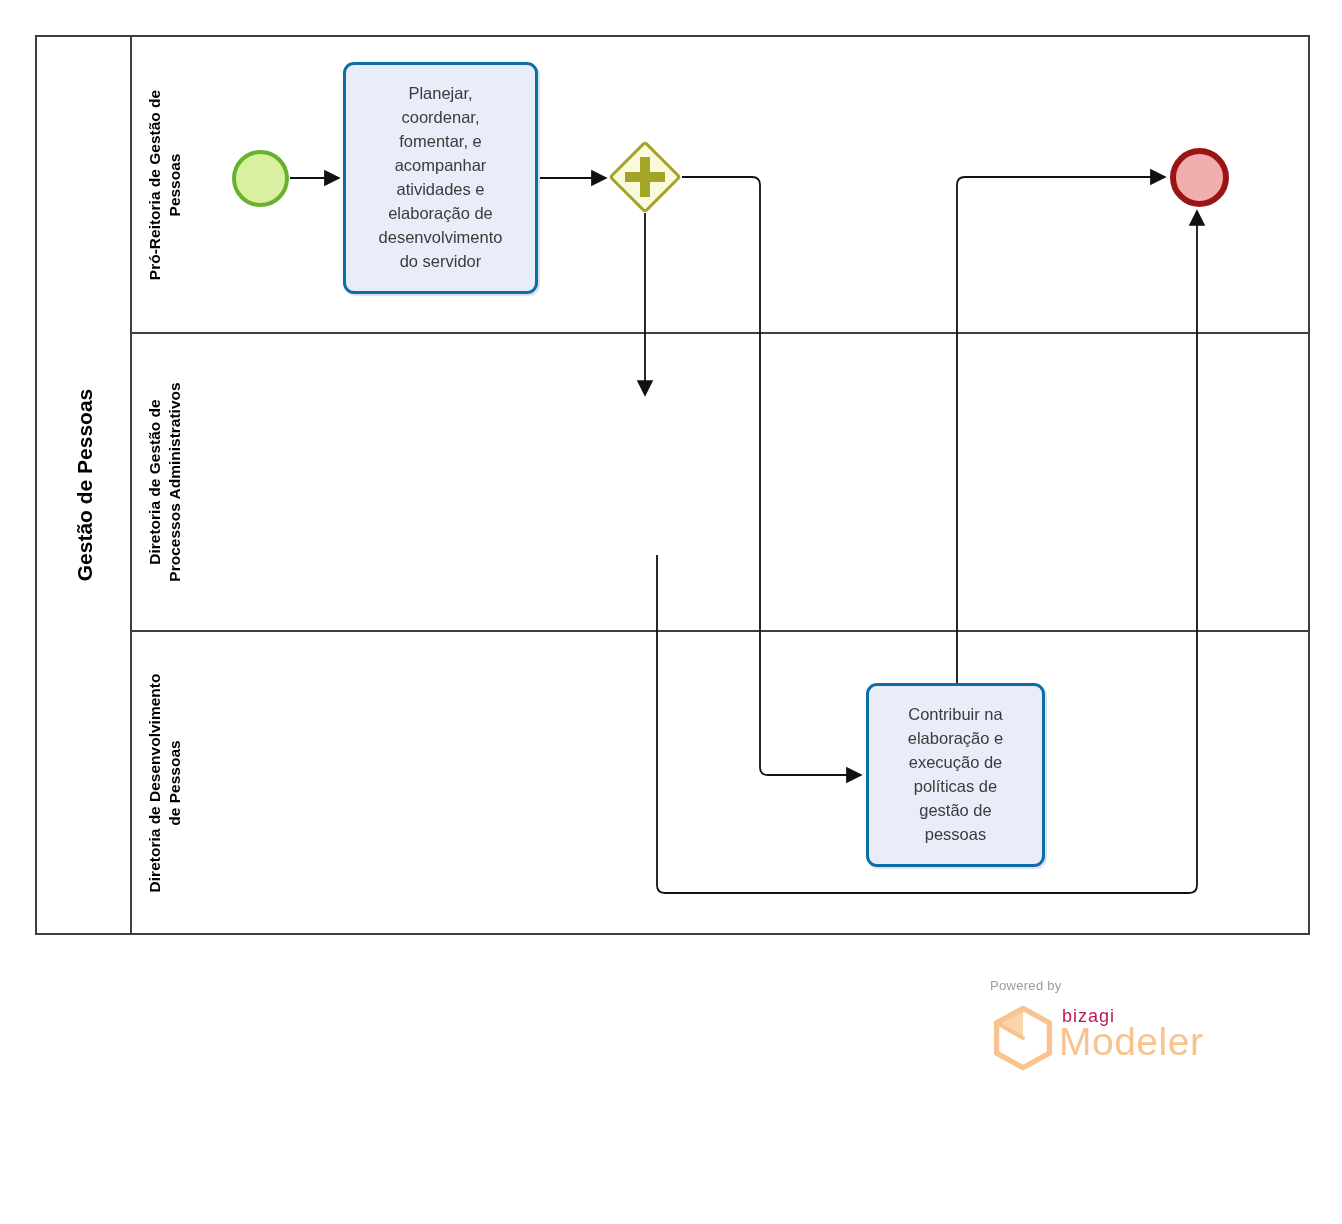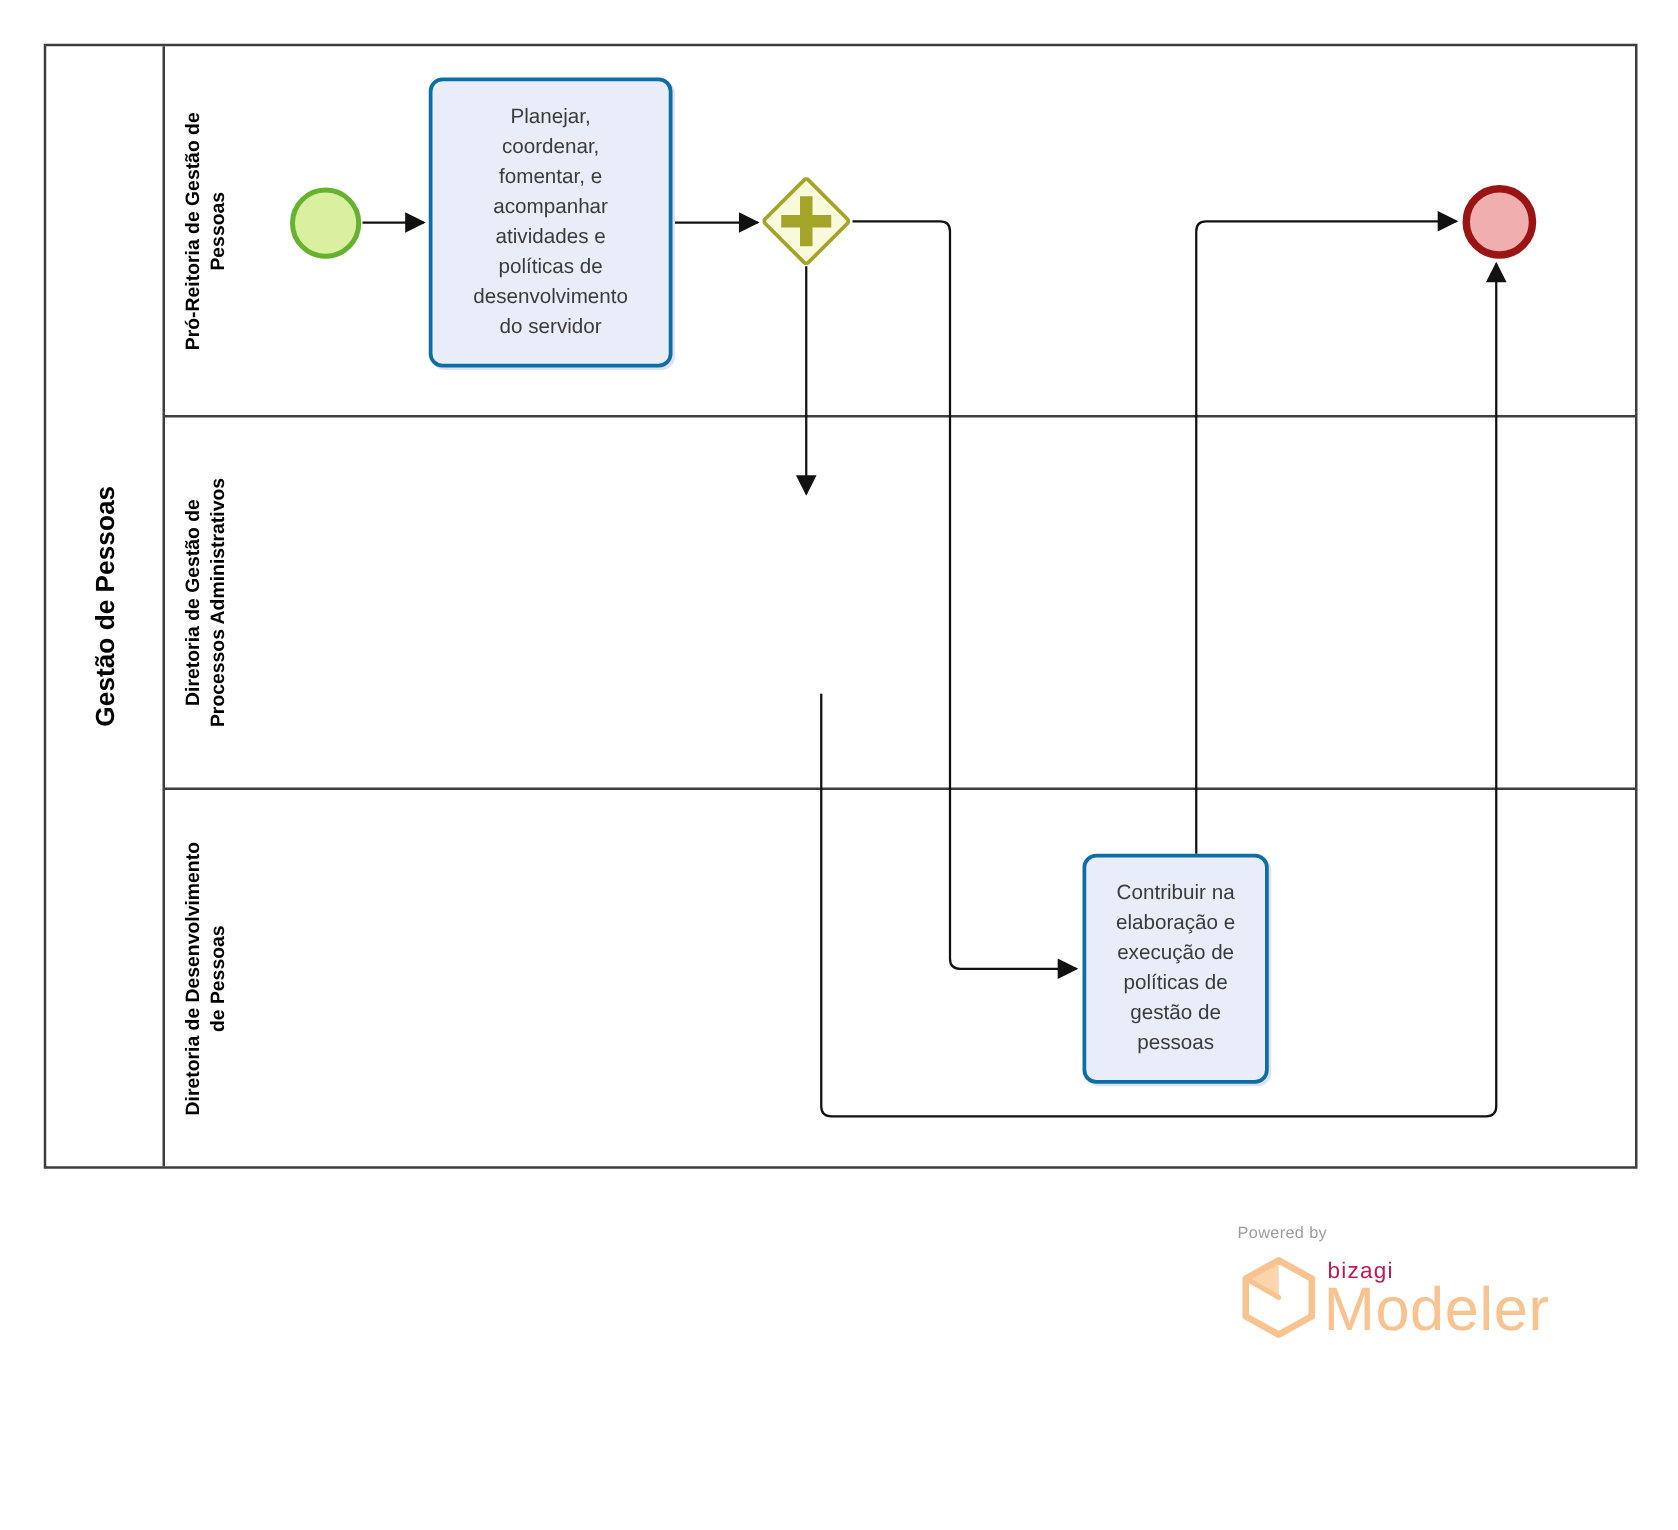--- a/index.html
+++ b/index.html
@@ -44,21 +44,21 @@
   .node { position:absolute; box-sizing:border-box; z-index:10; }
   .task {
     background:#e9edfa; border:3px solid #0d6ea6; border-radius:11px;
     display:flex; align-items:center; justify-content:center;
     text-align:center; font-size:16.5px; line-height:1.45; color:#3b3b3b;
     white-space:pre-line;
     box-shadow:2px 2px 0 rgba(120,140,180,0.25);
   }
   .task-planejar  { left:343px; top:62px;  width:195px; height:232px; }
   .task-gerir     { left:557px; top:400px; width:178px; height:153px; }
-  .task-contribuir{ left:866px; top:683px; width:149px; height:184px; }
+  .task-contribuir{ left:866px; top:683px; width:179px; height:184px; }
 
   .event-start {
     left:232px; top:150px; width:57px; height:57px; border-radius:50%;
     border:4px solid #66b22e; background:#d9f0a0;
   }
   .event-end {
     left:1170px; top:148px; width:59px; height:59px; border-radius:50%;
     border:6px solid #9b1414; background:#f0aeae;
   }
 
@@ -85,21 +85,21 @@
   .powered-by {
     position:absolute; left:2px; top:0; font-size:13px; font-weight:normal;
     color:#9c9c9c; letter-spacing:0.3px;
   }
   .hex-icon { position:absolute; left:2px; top:27px; width:66px; height:66px; }
   .brand-bizagi {
     position:absolute; left:74px; top:28px; font-size:18px; color:#be185d;
     letter-spacing:1px;
   }
   .brand-modeler {
-    position:absolute; left:71px; top:42px; font-size:49px; color:#f8c38e;
+    position:absolute; left:71px; top:42px; font-size:39px; color:#f8c38e;
     letter-spacing:0.5px;
   }
 </style>
 </head>
 <body>
 
 <div class="canvas">
 
   <div class="pool">
     <div class="pool-label-col">
@@ -136,21 +136,21 @@
   </svg>
 
   <div class="node event-start"></div>
 
   <div class="node task task-planejar">
     <span>Planejar,
 coordenar,
 fomentar, e
 acompanhar
 atividades e
-políticas de
+elaboração de
 desenvolvimento
 do servidor</span>
   </div>
 
   <div class="node gateway">
     <div class="gateway-plus"></div>
   </div>
 
 
   <div class="node task task-contribuir">

